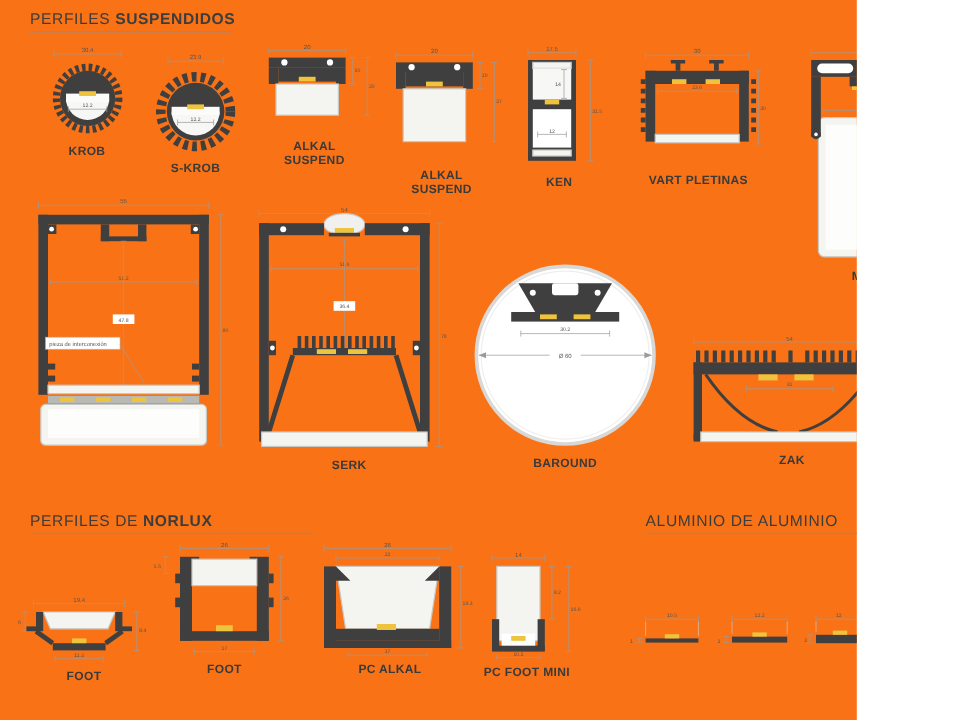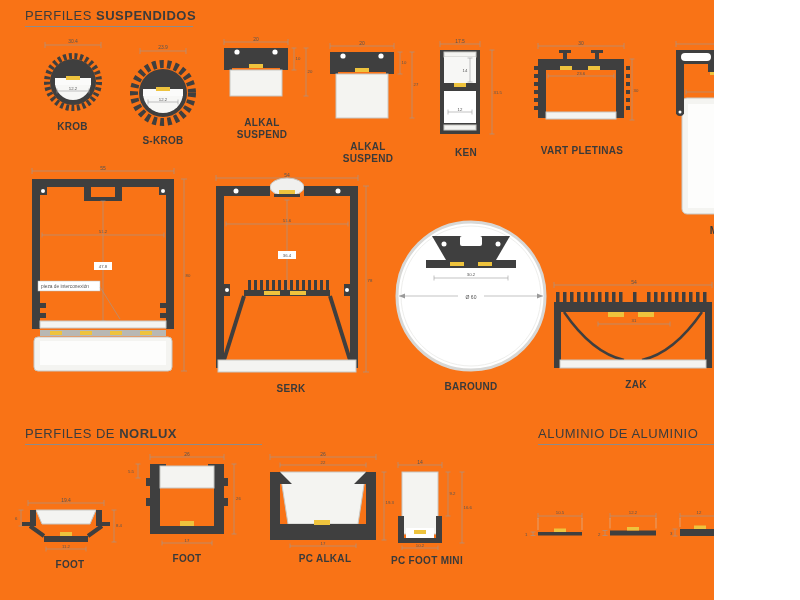--- a/index.html
+++ b/index.html
@@ -277,21 +277,21 @@
       <rect class="led" x="86" y="50" width="14" height="4"></rect>
       <path class="dim" d="M42,66 H116 M42,63.5 V68.5 M116,63.5 V68.5"></path>
       <text class="dimtxt sm" x="79" y="64" text-anchor="middle">30.2</text>
       <path class="dim" d="M7,84 H66 M92,84 H151"></path>
       <path d="M7,84 l6,-2.5 v5 Z M151,84 l-6,-2.5 v5 Z" fill="#9a9a9a"></path>
       <text class="dimtxt" x="79" y="86.5" text-anchor="middle">Ø 60</text>
     </svg>
     <div class="plabel">BAROUND</div>
   </div>
 
-  <div class="profile" style="left:546px;top:280px;width:180px;">
+  <div class="profile" style="left:570px;top:280px;width:180px;">
     <svg width="180" height="94" viewBox="0 0 180 94">
       <path class="dim" d="M8,5 H166 M8,2 V8 M166,2 V8"></path>
       <text class="dimtxt" x="88" y="3.8" text-anchor="middle">54</text>
       <path class="dark" d="M10,12h3.5v10h-3.5z M17,12h3.5v10h-3.5z M24,12h3.5v10h-3.5z M31,12h3.5v10h-3.5z M38,12h3.5v10h-3.5z M45,12h3.5v10h-3.5z M52,12h3.5v10h-3.5z M59,12h3.5v10h-3.5z M66,12h3.5v10h-3.5z M73,12h3.5v10h-3.5z M87,12h3.5v10h-3.5z M101,12h3.5v10h-3.5z M108,12h3.5v10h-3.5z M115,12h3.5v10h-3.5z M122,12h3.5v10h-3.5z M129,12h3.5v10h-3.5z M136,12h3.5v10h-3.5z M143,12h3.5v10h-3.5z M150,12h3.5v10h-3.5z M157,12h3.5v10h-3.5z"></path>
       <rect class="dark" x="8" y="22" width="158" height="10"></rect>
       <rect class="led" x="62" y="32" width="16" height="5"></rect>
       <rect class="led" x="92" y="32" width="16" height="5"></rect>
       <path class="dim" d="M52,44 H124 M52,41.5 V46.5 M124,41.5 V46.5"></path>
       <text class="dimtxt sm" x="88" y="42" text-anchor="middle">31</text>
       <rect class="dark" x="8" y="22" width="7" height="64"></rect>
@@ -367,21 +367,21 @@
       <rect class="dark" x="24" y="72" width="86" height="10"></rect>
       <rect class="led" x="58" y="68" width="16" height="5"></rect>
       <path class="dim" d="M128,20 V88 M125.5,20 H130.5 M125.5,88 H130.5"></path>
       <text class="dimtxt sm" x="129.5" y="52">19.3</text>
       <path class="dim" d="M34,94 H100 M34,91.5 V96 M100,91.5 V96"></path>
       <text class="dimtxt sm" x="67" y="92.5" text-anchor="middle">17</text>
     </svg>
     <div class="plabel">PC ALKAL</div>
   </div>
 
-  <div class="profile" style="left:378px;top:460px;width:98px;">
+  <div class="profile" style="left:390px;top:460px;width:98px;">
     <svg width="98" height="90" viewBox="0 0 98 90">
       <path class="dim" d="M20,5 H64 M20,2 V8 M64,2 V8"></path>
       <text class="dimtxt" x="42" y="3.8" text-anchor="middle">14</text>
       <rect class="dif" x="24" y="12" width="36" height="62"></rect>
       <rect class="dark" x="20" y="56" width="6" height="26"></rect>
       <rect class="dark" x="58" y="56" width="6" height="26"></rect>
       <rect class="dark" x="20" y="78" width="44" height="5"></rect>
       <rect class="wh" x="28" y="68" width="28" height="10"></rect>
       <rect class="led" x="36" y="70" width="12" height="4"></rect>
       <path class="dim" d="M70,12 V56 M67.5,12 H72.5 M67.5,56 H72.5"></path>

